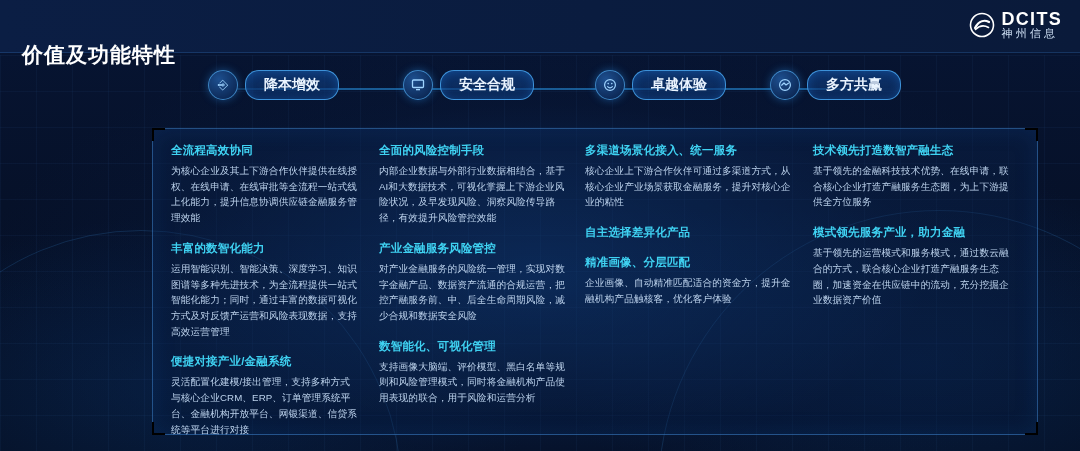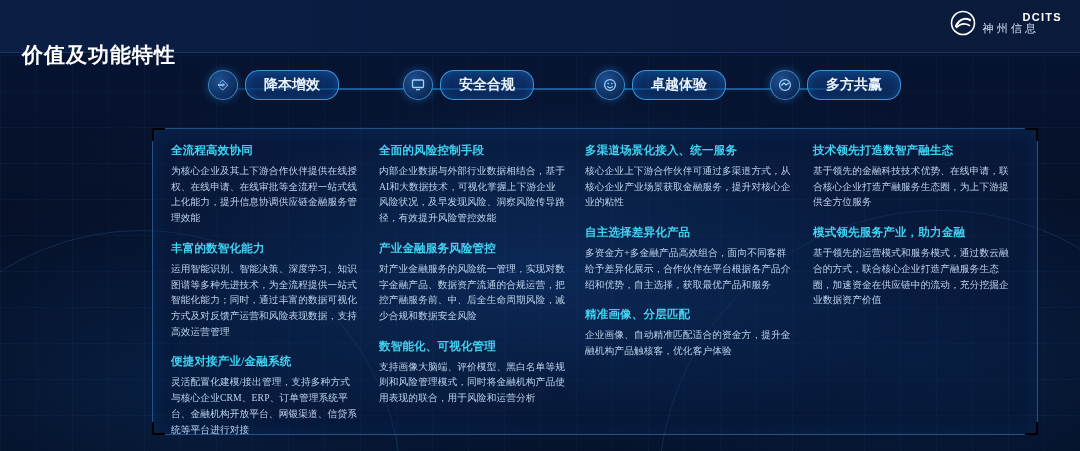--- a/index.html
+++ b/index.html
@@ -67,25 +67,24 @@
     width: 26px;
     height: 26px;
     position: relative;
   }
   .logo-text {
     display: flex;
     flex-direction: column;
     line-height: 1.02;
   }
   .logo-en {
-    font-size: 11px;
+    font-size: 18px;
     font-weight: bold;
     color: #ffffff;
     letter-spacing: 1.3px;
-    margin-left: 40px;
   }
   .logo-cn {
     font-size: 11px;
     color: #cfe0f5;
     letter-spacing: 3.2px;
   }
 
   
   .pill-row {
     position: absolute;
@@ -158,21 +157,20 @@
     z-index: 3;
   }
   .cols {
     position: absolute;
     left: 12px;
     top: 14px;
     right: 10px;
     bottom: 8px;
     display: flex;
     gap: 0;
-    font-family: Liberation Serif, serif;
   }
   .col {
     box-sizing: border-box;
     padding: 0 14px 0 6px;
   }
   .col-1 { width: 208px; }
   .col-2 { width: 206px; }
   .col-3 { width: 228px; }
   .col-4 { width: 220px; }
 
@@ -316,21 +314,20 @@
         </div>
       </div>
 
       <div class="col col-3">
         <div class="block">
           <div class="block-title">多渠道场景化接入、统一服务</div>
           <div class="block-body">核心企业上下游合作伙伴可通过多渠道方式，从核心企业产业场景获取金融服务，提升对核心企业的粘性</div>
         </div>
         <div class="block">
           <div class="block-title">自主选择差异化产品</div>
-          <div class="block-body">多资金方+多金融产品高效组合，面向不同客群给予差异化展示，合作伙伴在平台根据各产品介绍和优势，自主选择，获取最优产品和服务</div>
         </div>
         <div class="block">
           <div class="block-title">精准画像、分层匹配</div>
           <div class="block-body">企业画像、自动精准匹配适合的资金方，提升金融机构产品触核客，优化客户体验</div>
         </div>
       </div>
 
       <div class="col col-4">
         <div class="block">
           <div class="block-title">技术领先打造数智产融生态</div>

